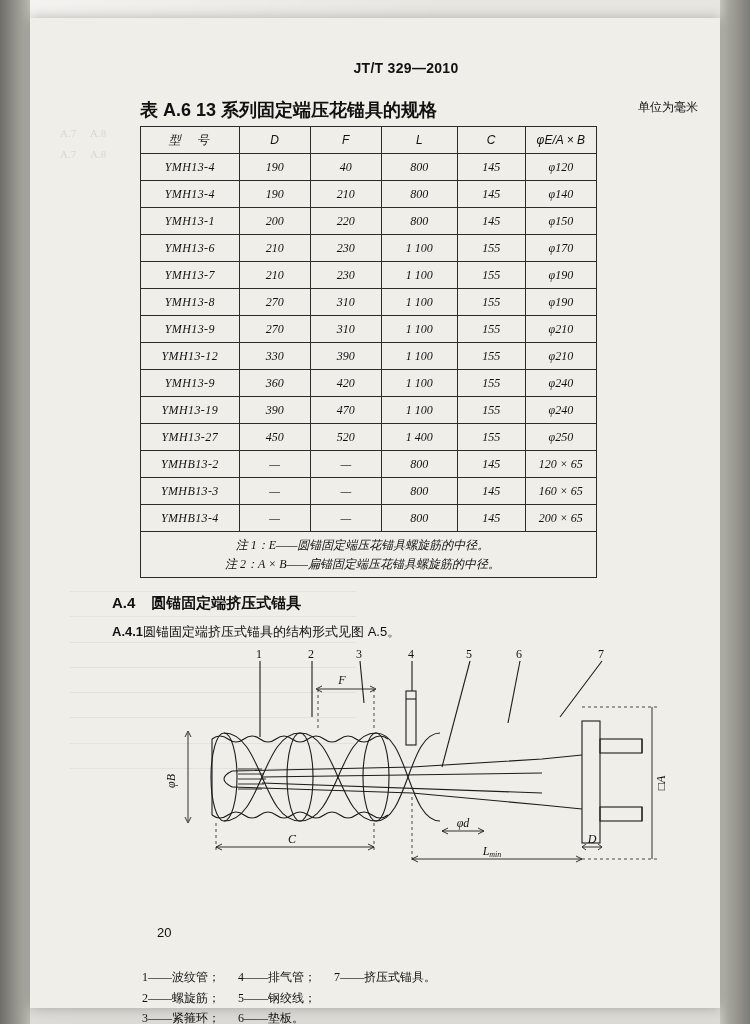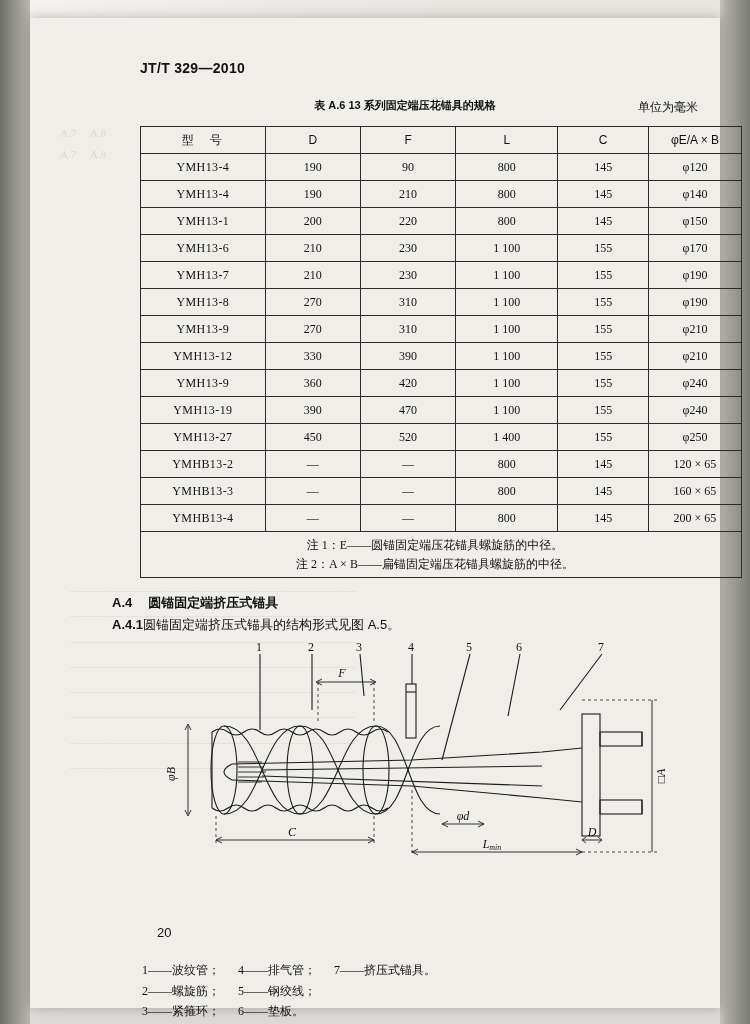--- a/index.html
+++ b/index.html
@@ -38,49 +38,50 @@
     top: 60px;
     width: 560px;
   }
   .hdr {
     font-family: "Liberation Sans", sans-serif;
     font-weight: bold;
     font-size: 14px;
     color: #111;
     letter-spacing: 0.3px;
     margin: 0 0 22px 28px;
+    text-align: center;
   }
   .tbl-caption-row {
     position: relative;
     margin-left: 28px;
     width: 530px;
     height: 20px;
   }
   .tbl-caption {
     position: absolute;
     left: 0; right: 0;
-    text-align: center;
     font-family: "Liberation Sans", sans-serif;
     font-weight: bold;
-    font-size: 11px;
+    font-size: 18px;
     color: #111;
   }
   .tbl-unit {
     position: absolute;
     right: -28px;
     top: 1px;
     font-size: 12px;
     color: #111;
     font-family: "Liberation Sans", sans-serif;
   }
   table.spec {
     border-collapse: collapse;
     margin: 8px 0 0 28px;
-    width: 602px;
+    width: 457px;
     background: transparent;
+    font-style: italic;
   }
   table.spec th, table.spec td {
     border: 1px solid #2b2b2b;
     font-size: 12px;
     color: #111;
     text-align: center;
     height: 24px;
     font-family: "Liberation Serif", serif;
   }
   table.spec th {
@@ -105,23 +106,23 @@
     text-align: center;
     padding: 4px 20px 4px 8px;
     font-size: 11.5px;
     line-height: 1.55;
     height: auto !important;
   }
   .note-cell div { white-space: nowrap; }
   .sec-h {
     font-family: "Liberation Sans", sans-serif;
     font-weight: bold;
-    font-size: 13px;
-    color: #111;
-    margin: 16px 0 4px 0;
+    font-size: 15px;
+    color: #111;
+    margin: 16px 0 10px 0;
   }
   .sec-h .num { margin-right: 16px; }
   .para {
     font-size: 13px;
     color: #111;
     margin: 0 0 6px 0;
     font-family: "Liberation Sans", sans-serif;
   }
   .para .num { font-weight: bold;}
   .figwrap {
@@ -228,21 +229,21 @@
           <th>F</th>
           <th>L</th>
           <th>C</th>
           <th>φE/A × B</th>
         </tr>
       </thead>
       <tbody>
         <tr>
           <td class="model">YMH13-4</td>
           <td>190</td>
-          <td>90</td>
+          <td>40</td>
           <td>800</td>
           <td>145</td>
           <td>φ120</td>
         </tr>
         <tr>
           <td class="model">YMH13-4</td>
           <td>190</td>
           <td>210</td>
           <td>800</td>
           <td>145</td>

